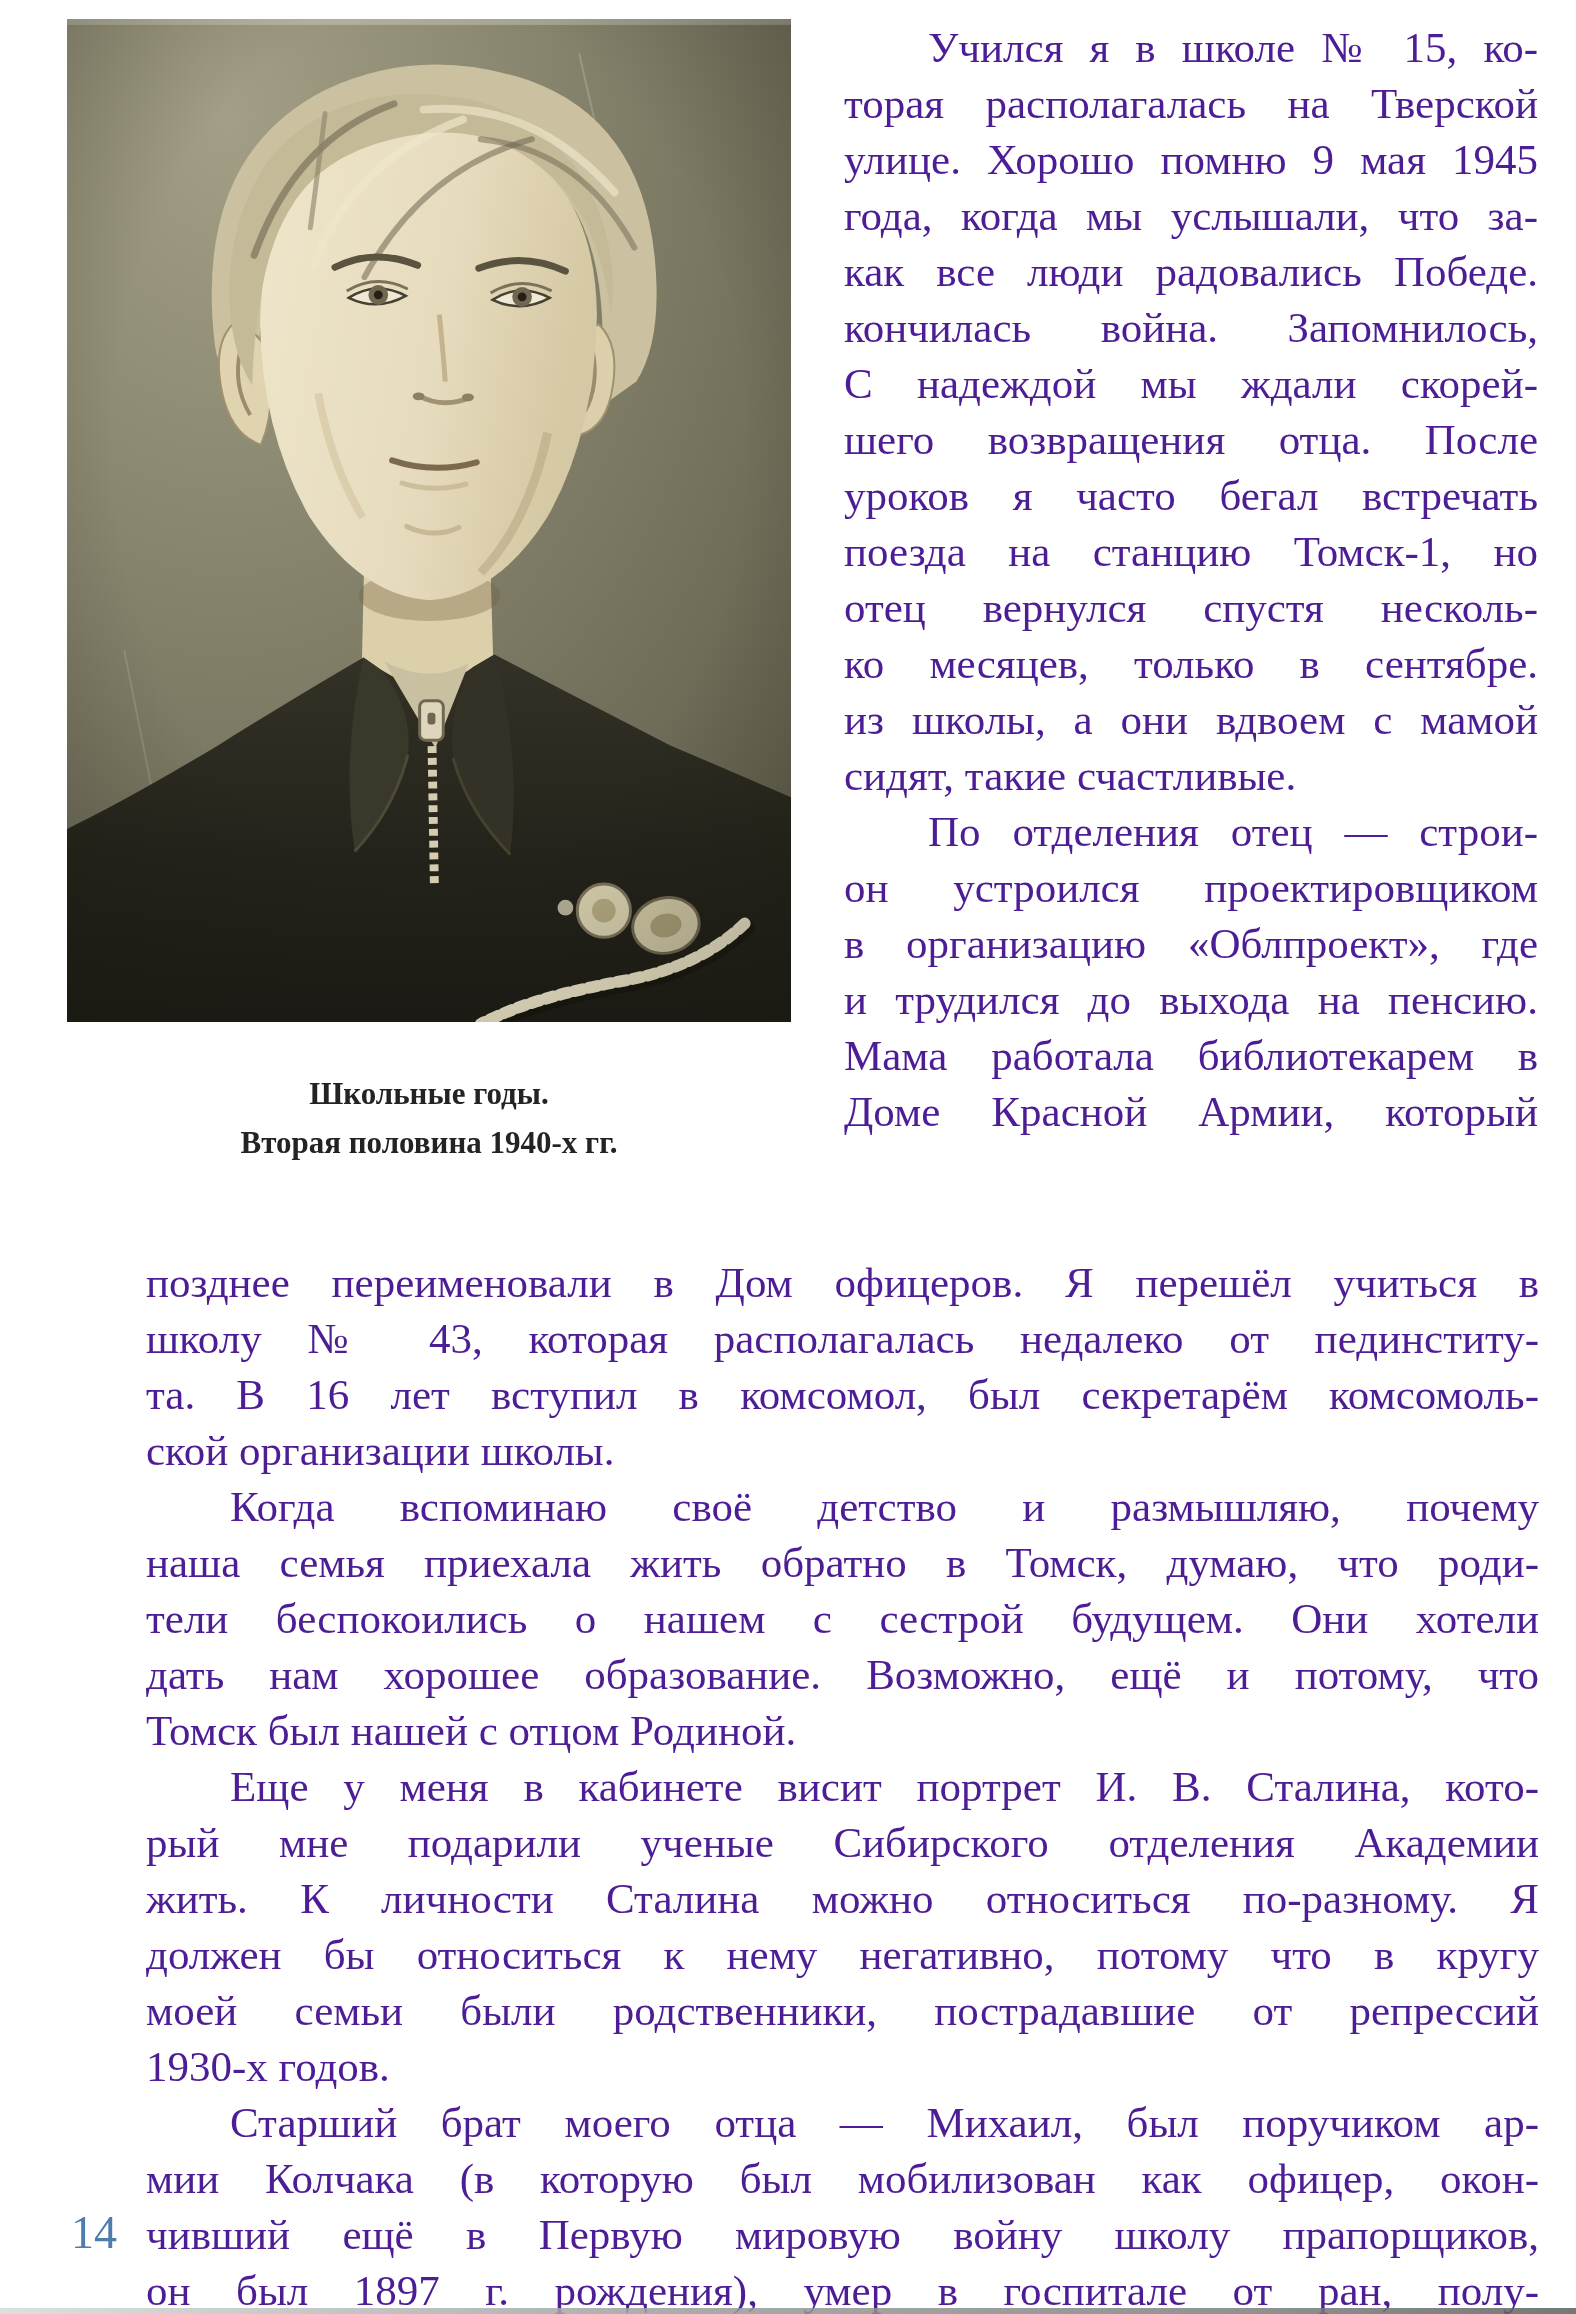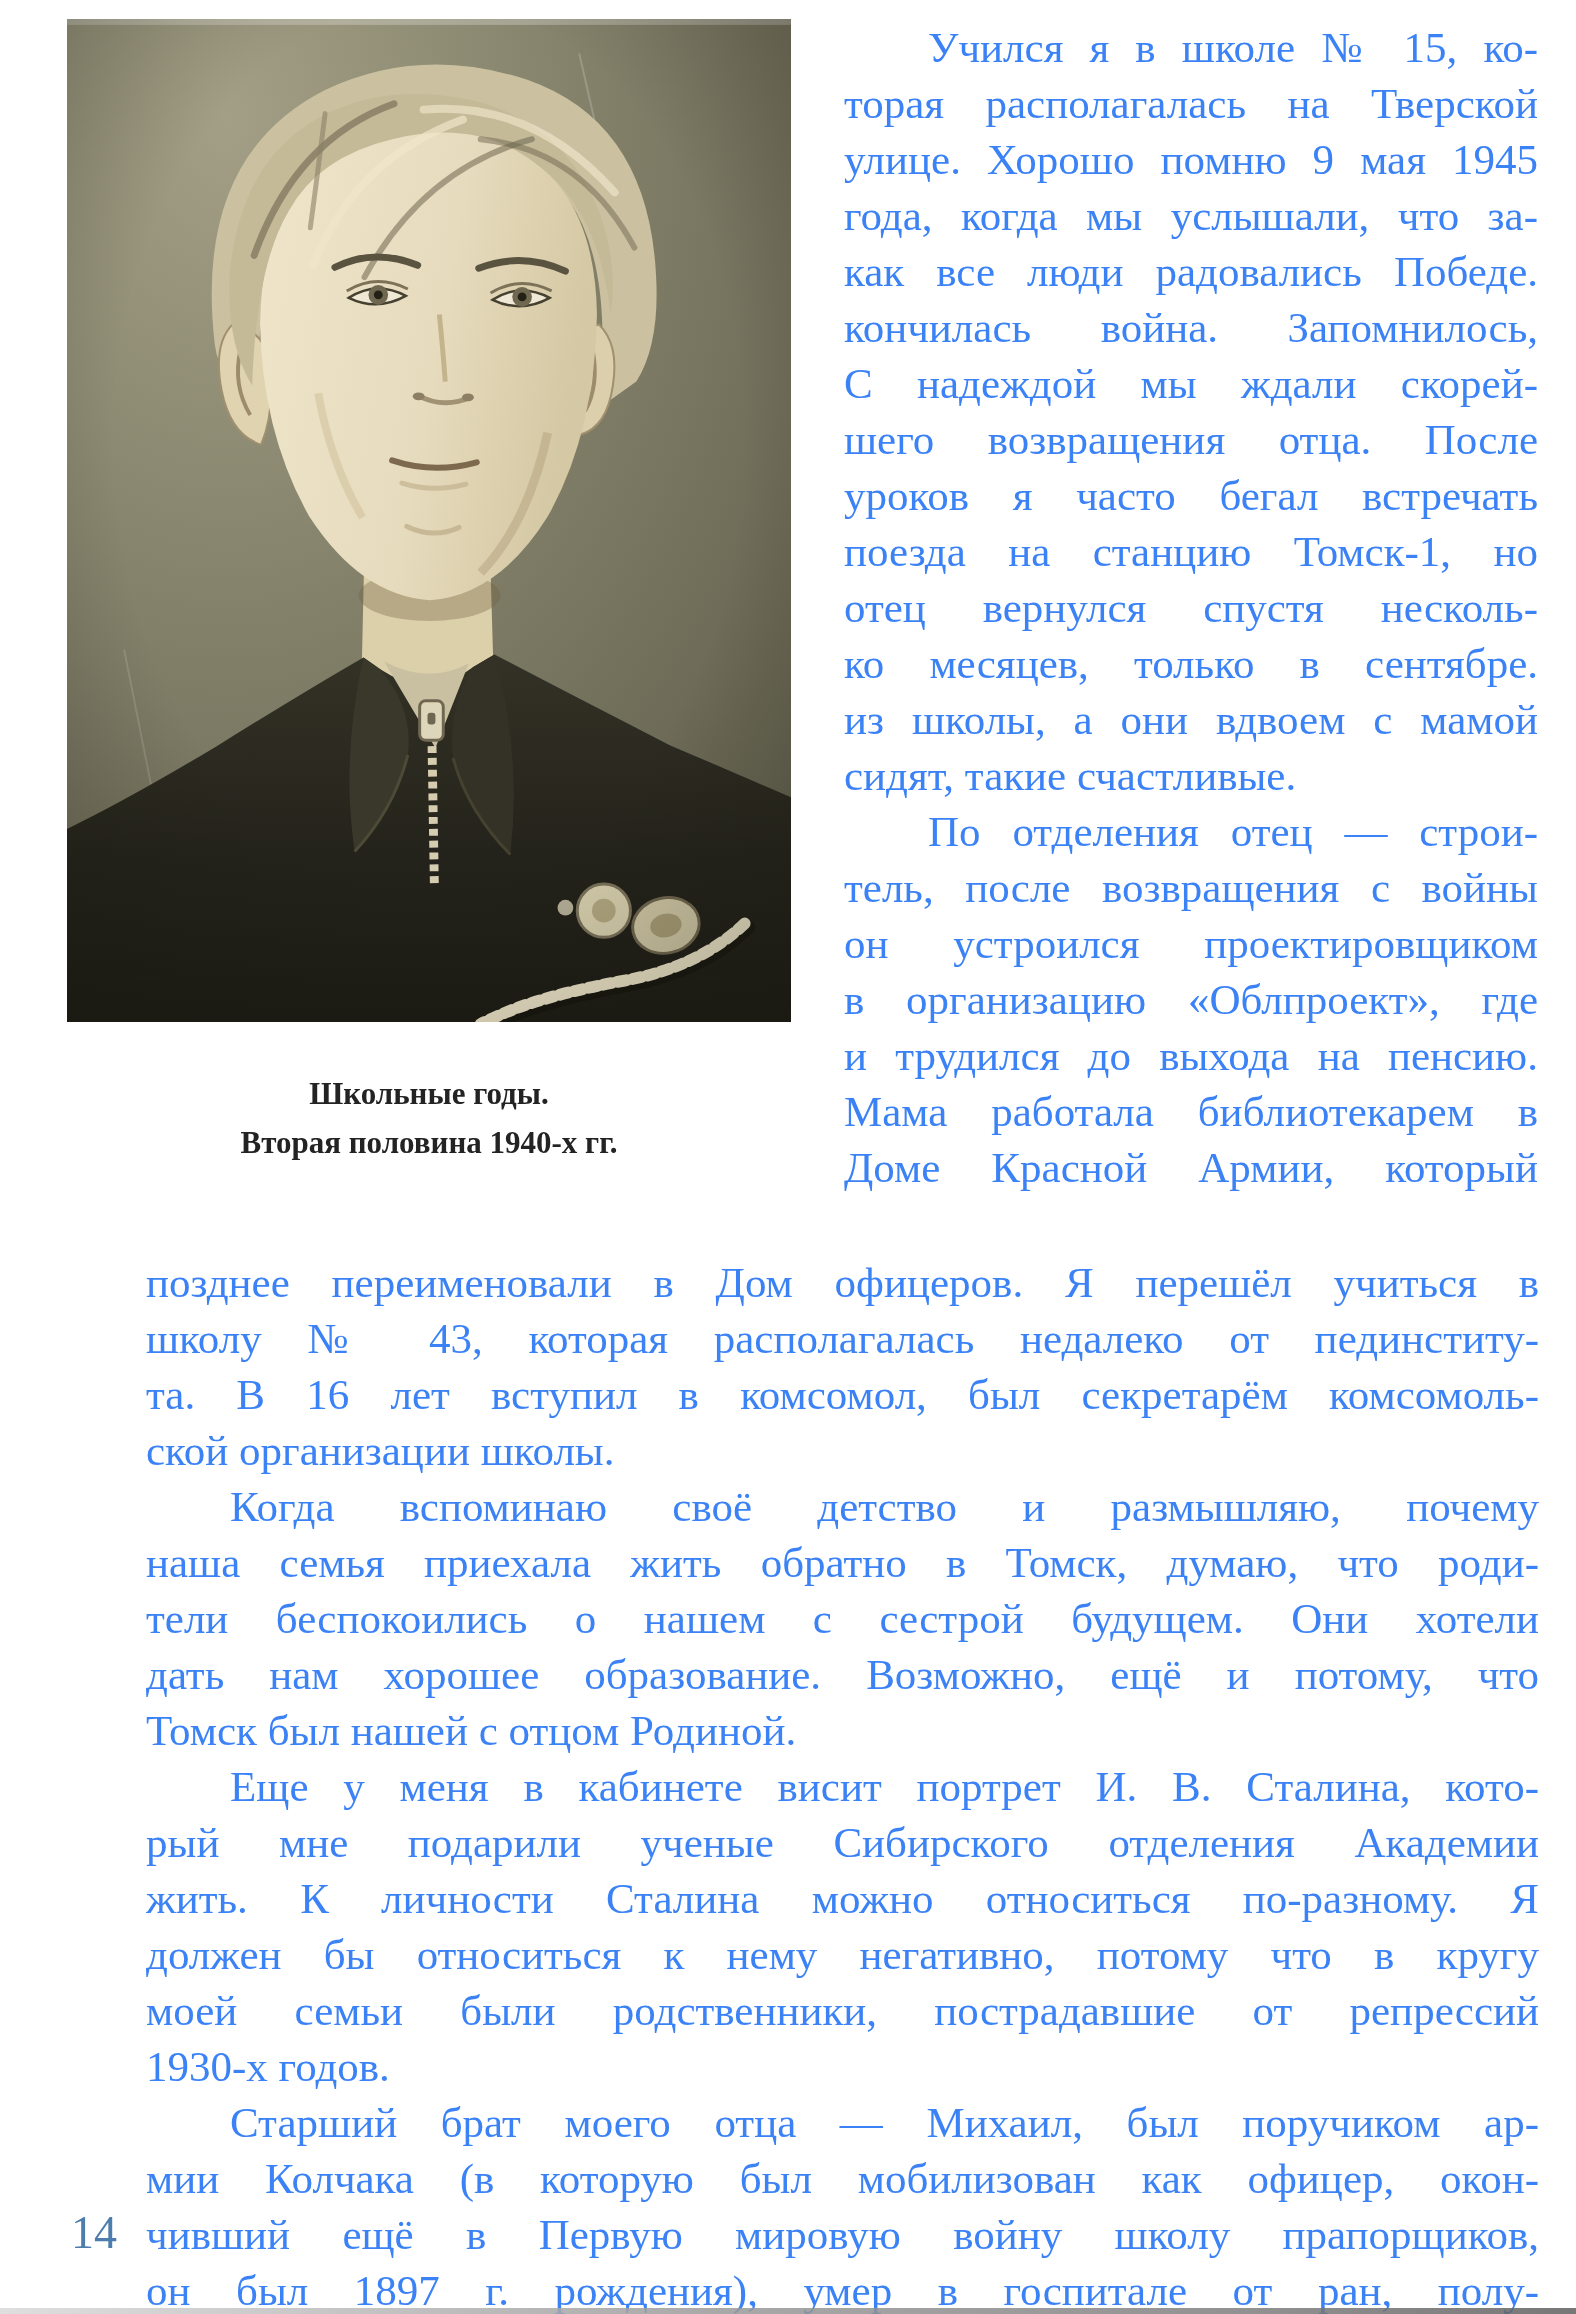--- a/index.html
+++ b/index.html
@@ -20,21 +20,21 @@
 
   
   .caption{
     position:absolute;left:67px;top:1069px;width:724px;
     text-align:center;font-weight:bold;font-size:31px;line-height:49px;
     color:#232323;
   }
 
   
   .col{
-    position:absolute;font-size:43px;line-height:56px;color:#3b82f6;
+    position:absolute;font-size:43px;line-height:56px;color:#4c1d95;
   }
   .col-right{left:844px;top:19.7px;width:694px;}
   .col-full{left:146px;top:1255px;width:1393px;}
   .jline{
     height:56px;overflow:hidden;
     text-align:justify;text-align-last:justify;
     white-space:normal;
   }
   .jline.end{text-align-last:left;}
   .jline.ind{text-indent:84px;}
@@ -172,21 +172,20 @@
       <div class="jline">кончилась война. Запомнилось,</div>
       <div class="jline">С надеждой мы ждали скорей-</div>
       <div class="jline">шего возвращения отца. После</div>
       <div class="jline">уроков я часто бегал встречать</div>
       <div class="jline">поезда на станцию Томск-1, но</div>
       <div class="jline">отец вернулся спустя несколь-</div>
       <div class="jline">ко месяцев, только в сентябре.</div>
       <div class="jline">из школы, а они вдвоем с мамой</div>
       <div class="jline end">сидят, такие счастливые.</div>
       <div class="jline ind">По отделения отец — строи-</div>
-      <div class="jline">тель, после возвращения с войны</div>
       <div class="jline">он устроился проектировщиком</div>
       <div class="jline">в организацию «Облпроект», где</div>
       <div class="jline">и трудился до выхода на пенсию.</div>
       <div class="jline">Мама работала библиотекарем в</div>
       <div class="jline">Доме Красной Армии, который</div>
     </div>
 
   <div class="col col-full">
       <div class="jline">позднее переименовали в Дом офицеров. Я перешёл учиться в</div>
       <div class="jline">школу № 43, которая располагалась недалеко от пединститу-</div>

